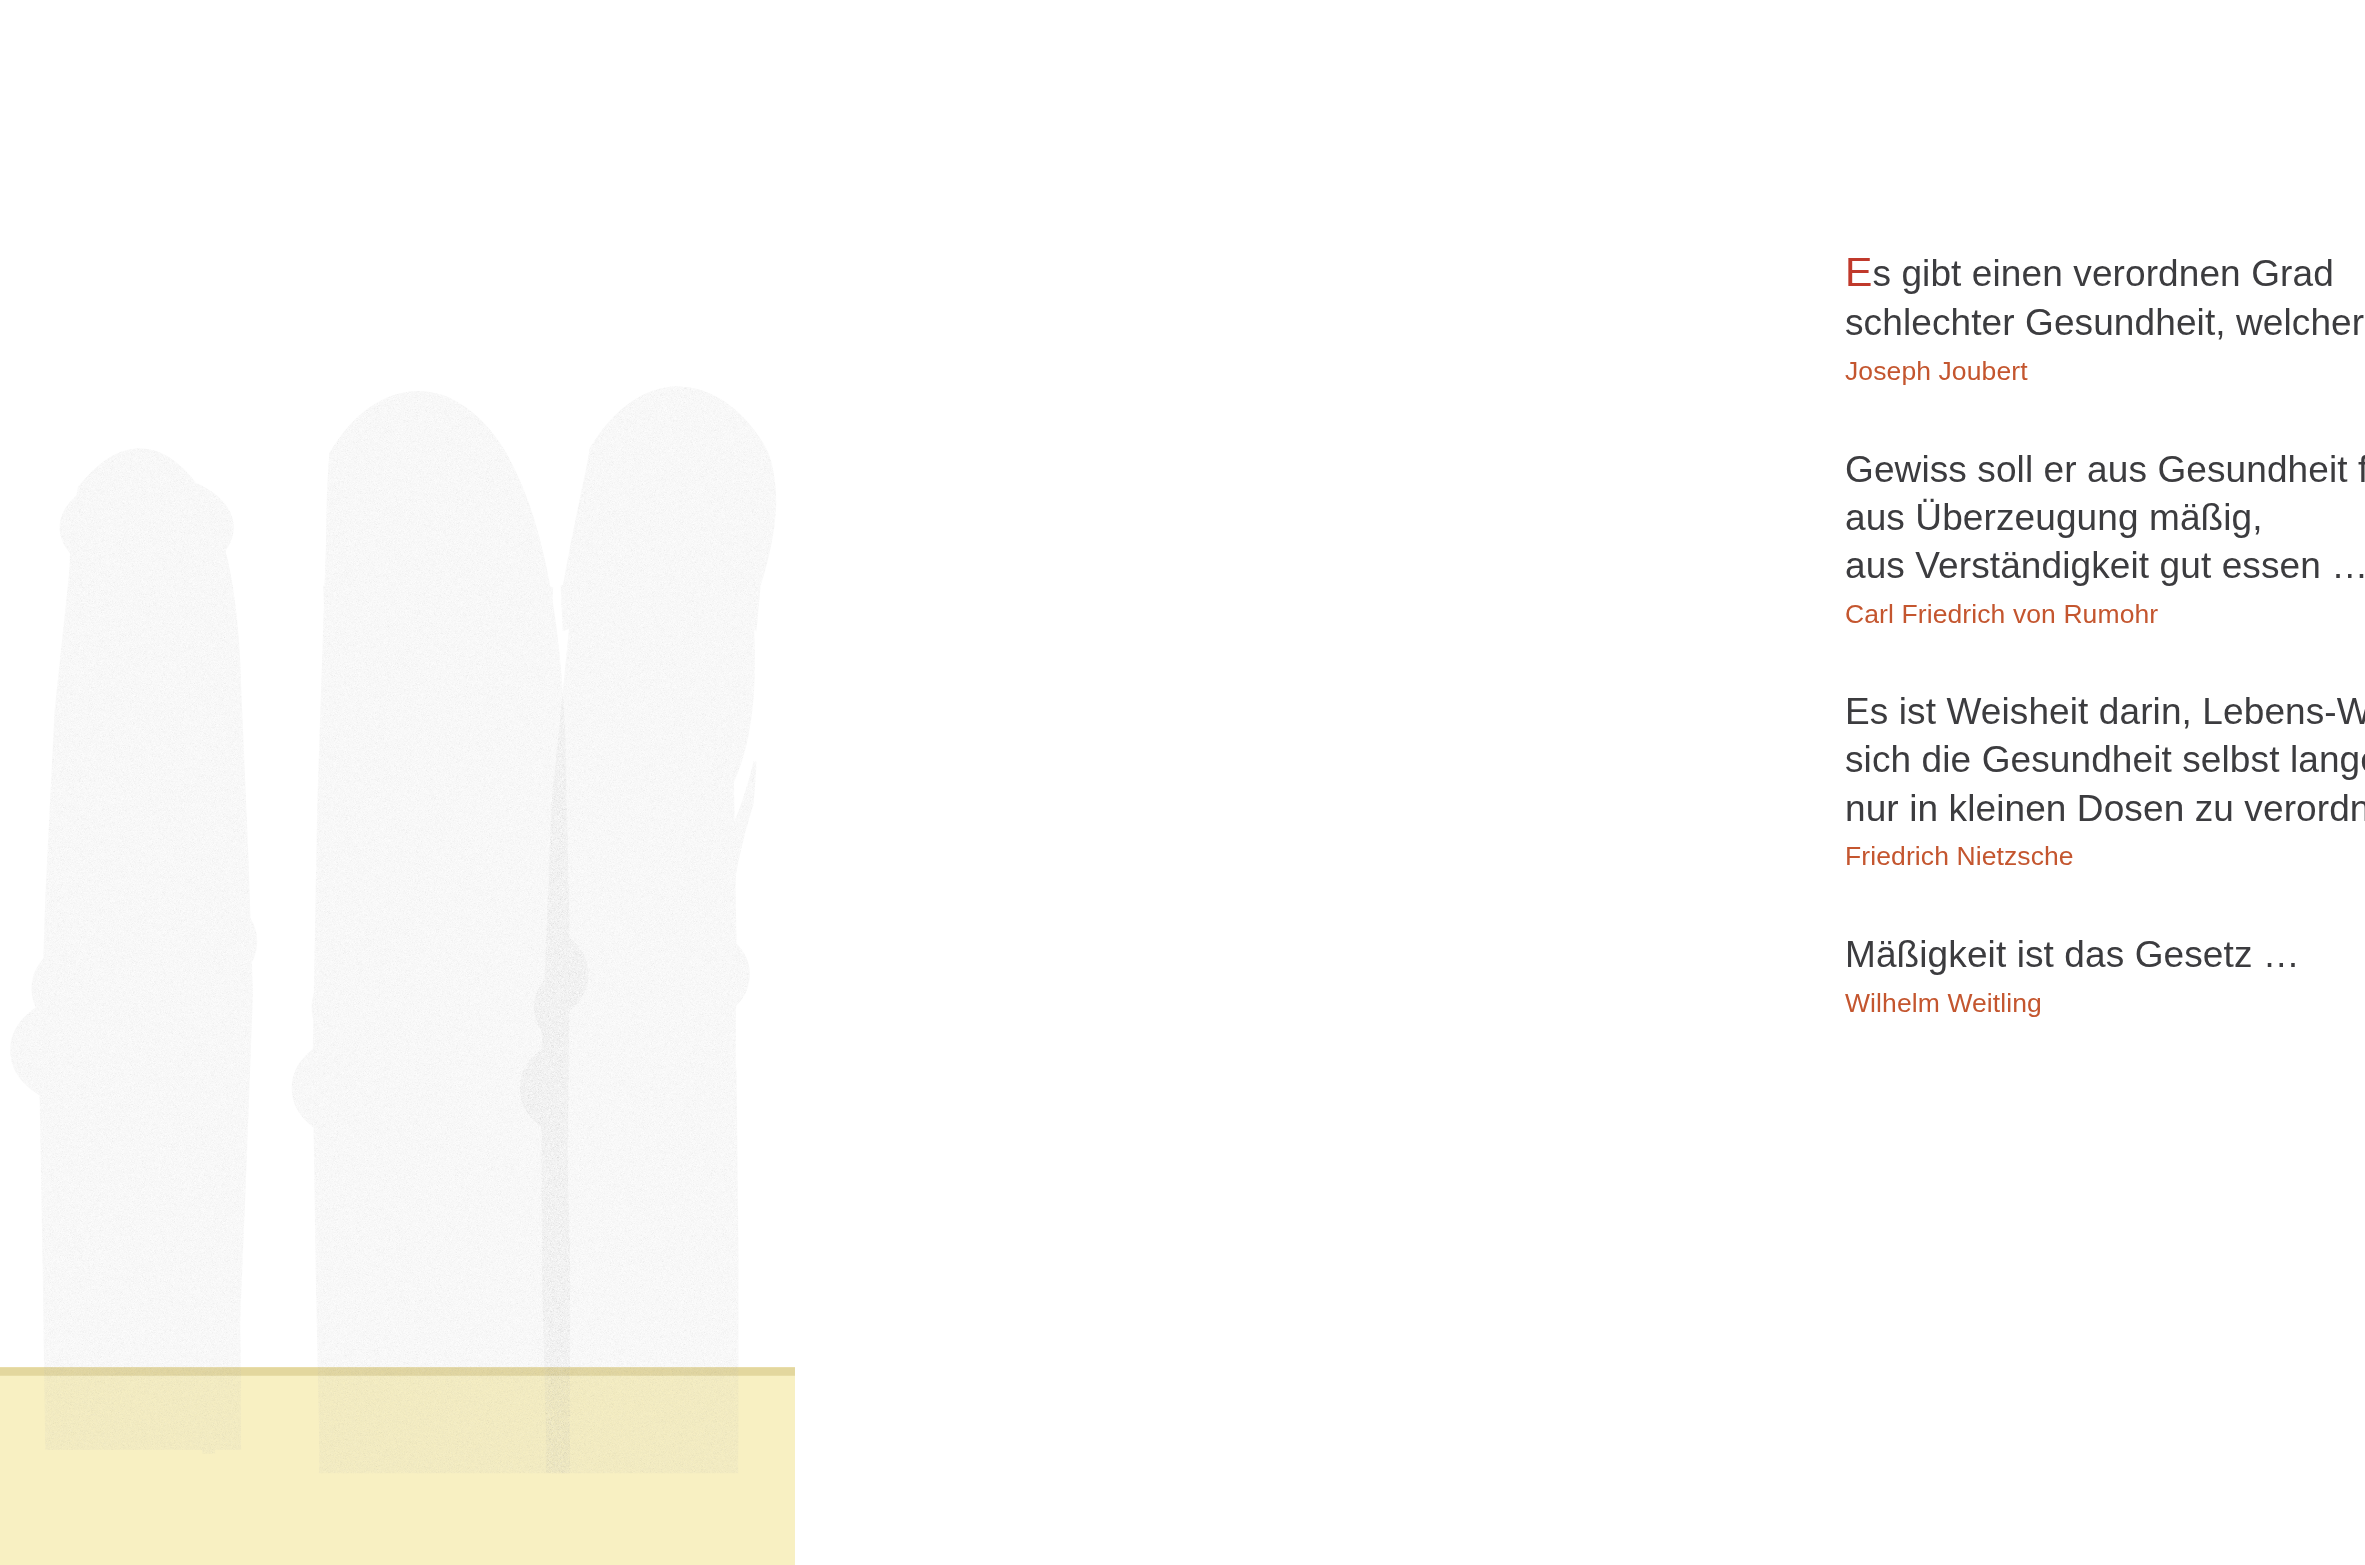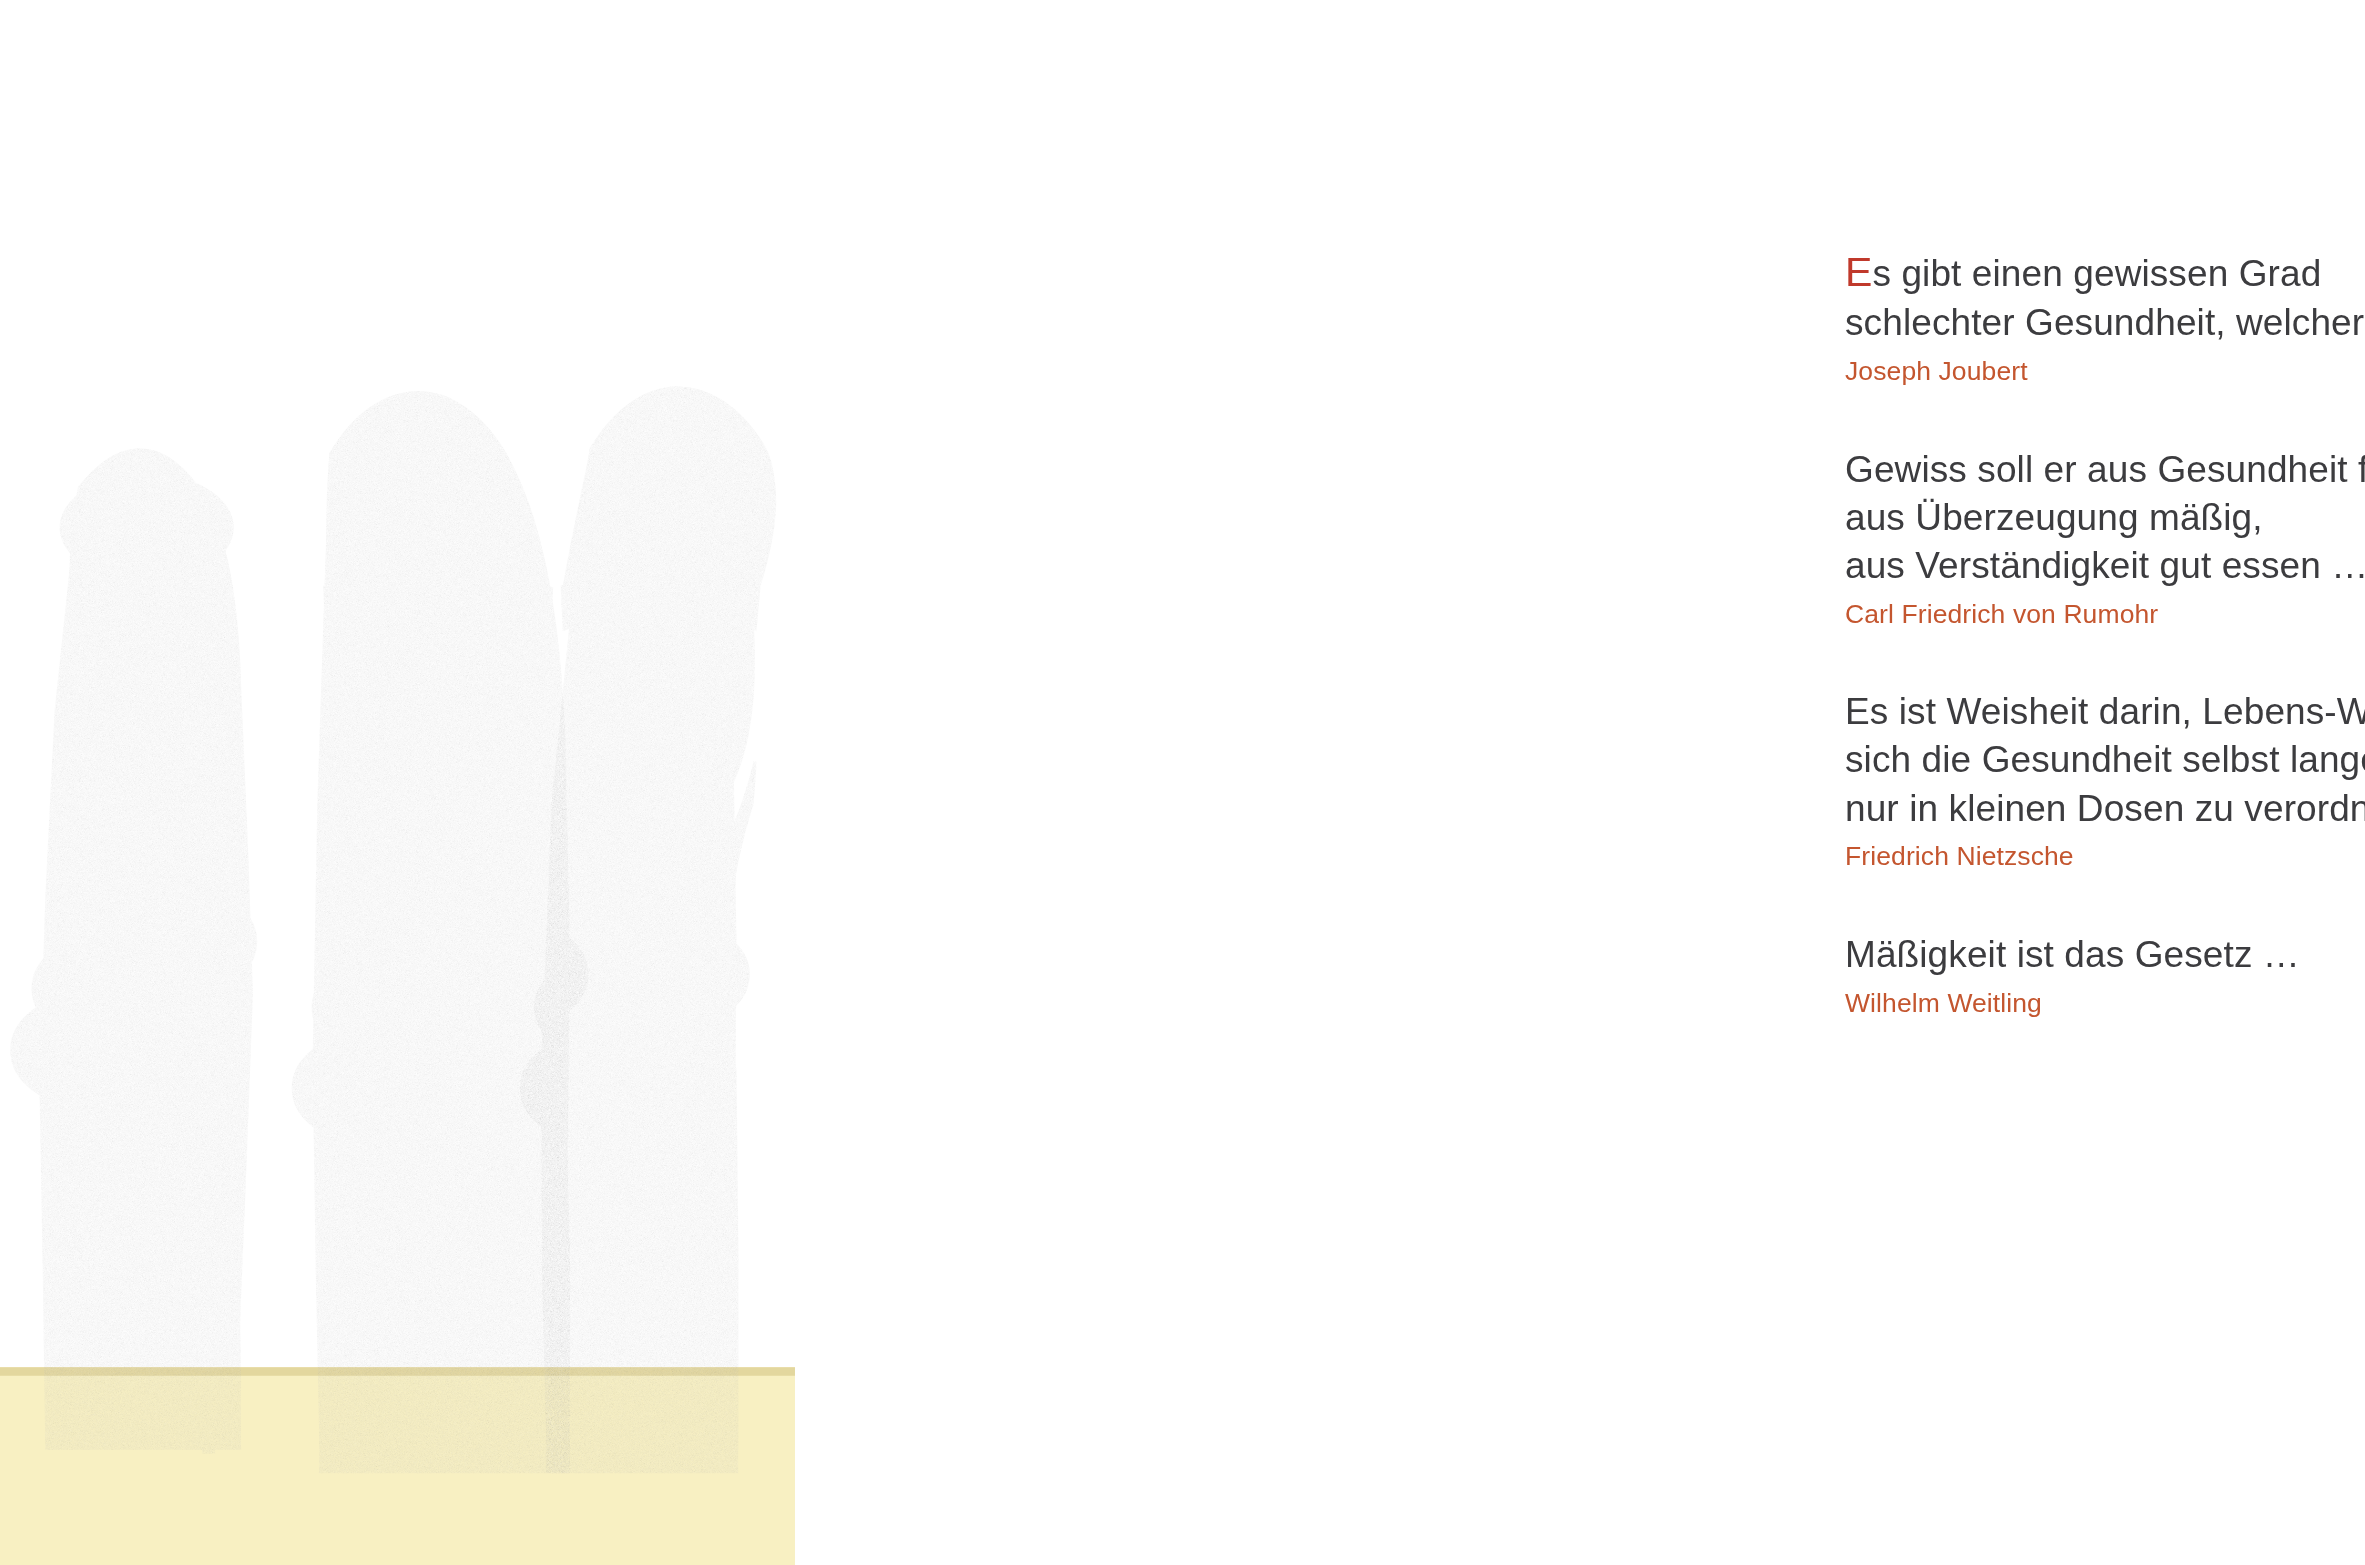--- a/index.html
+++ b/index.html
@@ -211,21 +211,21 @@
         <ellipse cx="1238" cy="2300" rx="136" ry="108" fill="#f1e270" stroke="#c9b94a" stroke-width="7"></ellipse>
         <path d="M1160 3060 L1556 3060 L1556 3110 L1158 3110 Z" fill="#aab3d2" stroke="#6c779c" stroke-width="8"></path>
         <rect x="1468" y="2870" width="24" height="230" fill="#c9a46f" stroke="#8a6a40" stroke-width="5"></rect>
       </g>
     </svg>
   </div>
 
   <div class="text-column">
 
     <div class="quote-block">
-      <div class="quote-line"><span class="dropcap">E</span><span>s gibt einen gewissen Grad</span></div>
+      <div class="quote-line"><span class="dropcap">E</span><span>s gibt einen verordnen Grad</span></div>
       <div class="quote-line">schlechter Gesundheit, welcher glücklich macht.</div>
       <div class="attribution">Joseph Joubert</div>
     </div>
 
     <div class="quote-block">
       <div class="quote-line">Gewiss soll er aus Gesundheit freudig,</div>
       <div class="quote-line">aus Überzeugung mäßig,</div>
       <div class="quote-line">aus Verständigkeit gut essen …</div>
       <div class="attribution">Carl Friedrich von Rumohr</div>
     </div>

